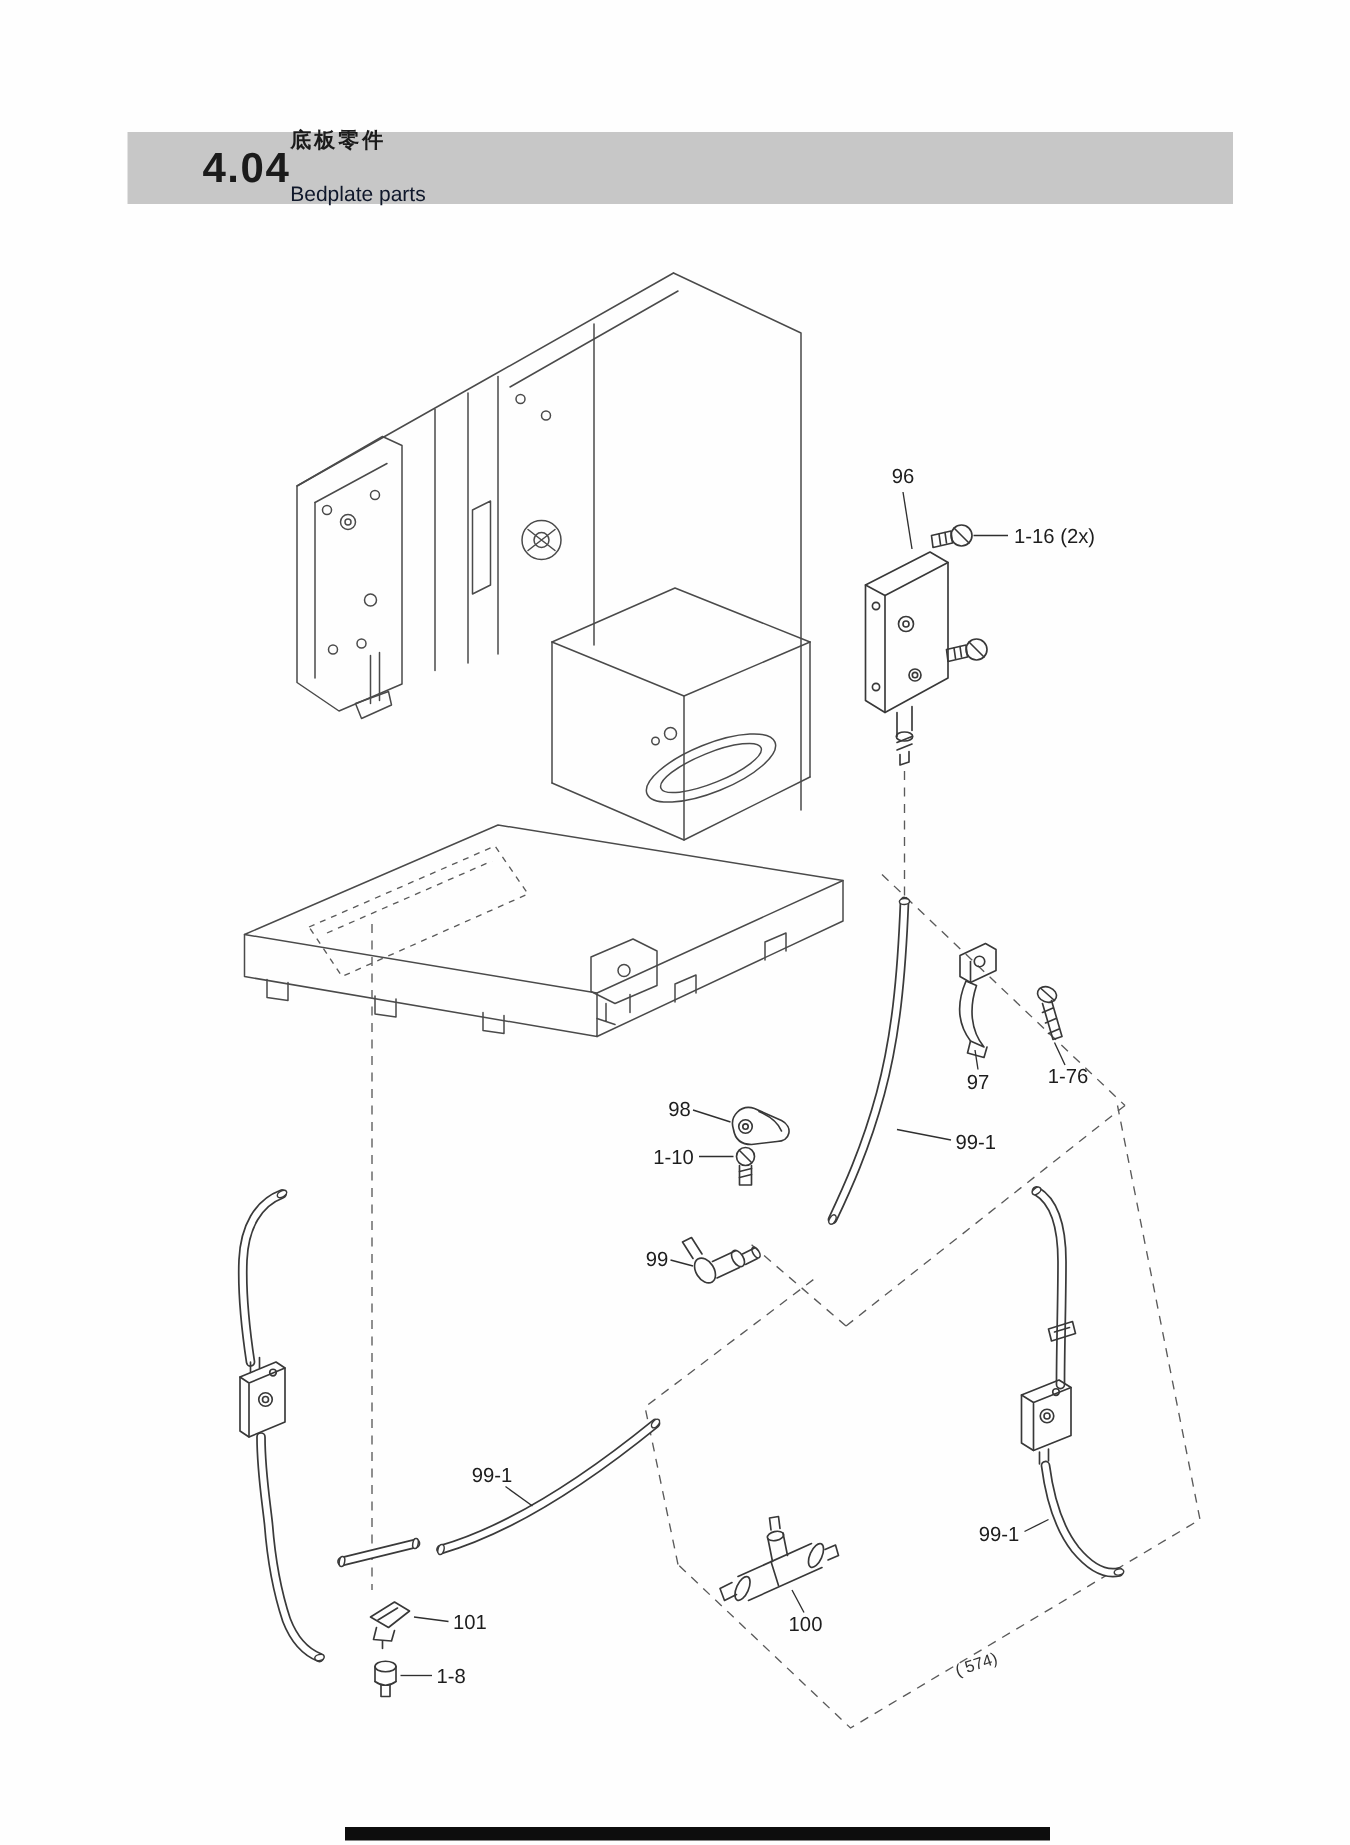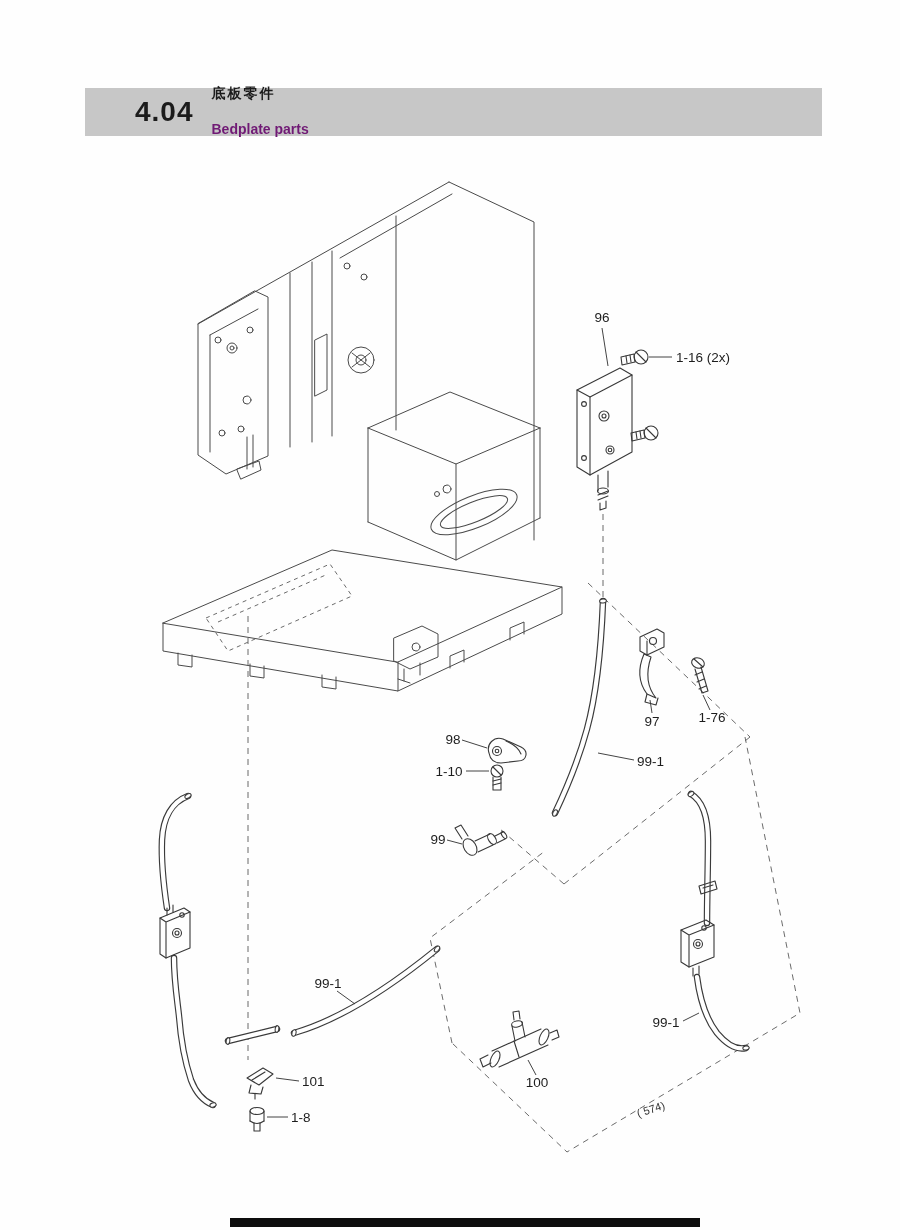--- a/index.html
+++ b/index.html
@@ -3,23 +3,23 @@
 <meta charset="utf-8">
 <style>
   * { margin:0; padding:0; box-sizing:border-box; }
   html,body { width:900px; height:1230px; }
   body { background:#ffffff; font-family:"Liberation Sans","DejaVu Sans",sans-serif; position:relative; }
   .page { position:absolute; inset:0; background:#fefefe; overflow:hidden; }
 
   .header-bar { position:absolute; left:85px; top:88px; width:737px; height:48px;
                 background:#c7c7c7; display:flex; align-items:center; }
   .sec-num { font-size:28px; font-weight:700; color:#1b1b1b; margin-left:50px; letter-spacing:1px;text-align:right; }
-  .titles { display:flex; flex-direction:column; margin-left:18px; line-height:1.12;gap:20px; }
+  .titles { display:flex; flex-direction:column; line-height:1.12;gap:20px; }
   .t-zh { font-size:14px; font-weight:700; color:#1b1b1b; letter-spacing:2px; }
-  .t-en { font-size:14px; font-weight:700; color:#701a75;text-align:right; }
+  .t-en { font-size:14px; font-weight:400; color:#0f172a;text-align:right; }
 
   svg.diagram { position:absolute; left:0; top:0; }
   .ln   { fill:none; stroke:#4a4a4a; stroke-width:1; stroke-linecap:round; stroke-linejoin:round; }
   .lnb  { fill:none; stroke:#383838; stroke-width:1.1; stroke-linecap:round; stroke-linejoin:round; }
   .dash { fill:none; stroke:#5a5a5a; stroke-width:0.9; stroke-dasharray:6 5; }
   .dash2{ fill:none; stroke:#5a5a5a; stroke-width:0.9; stroke-dasharray:4 4; }
   .tube-o { fill:none; stroke:#3a3a3a; stroke-width:6.5; stroke-linecap:round; }
   .tube-i { fill:none; stroke:#ffffff; stroke-width:4.2; stroke-linecap:round; }
   .cap  { fill:#ffffff; stroke:#3a3a3a; stroke-width:1; }
   .leader { stroke:#2f2f2f; stroke-width:0.9; }

